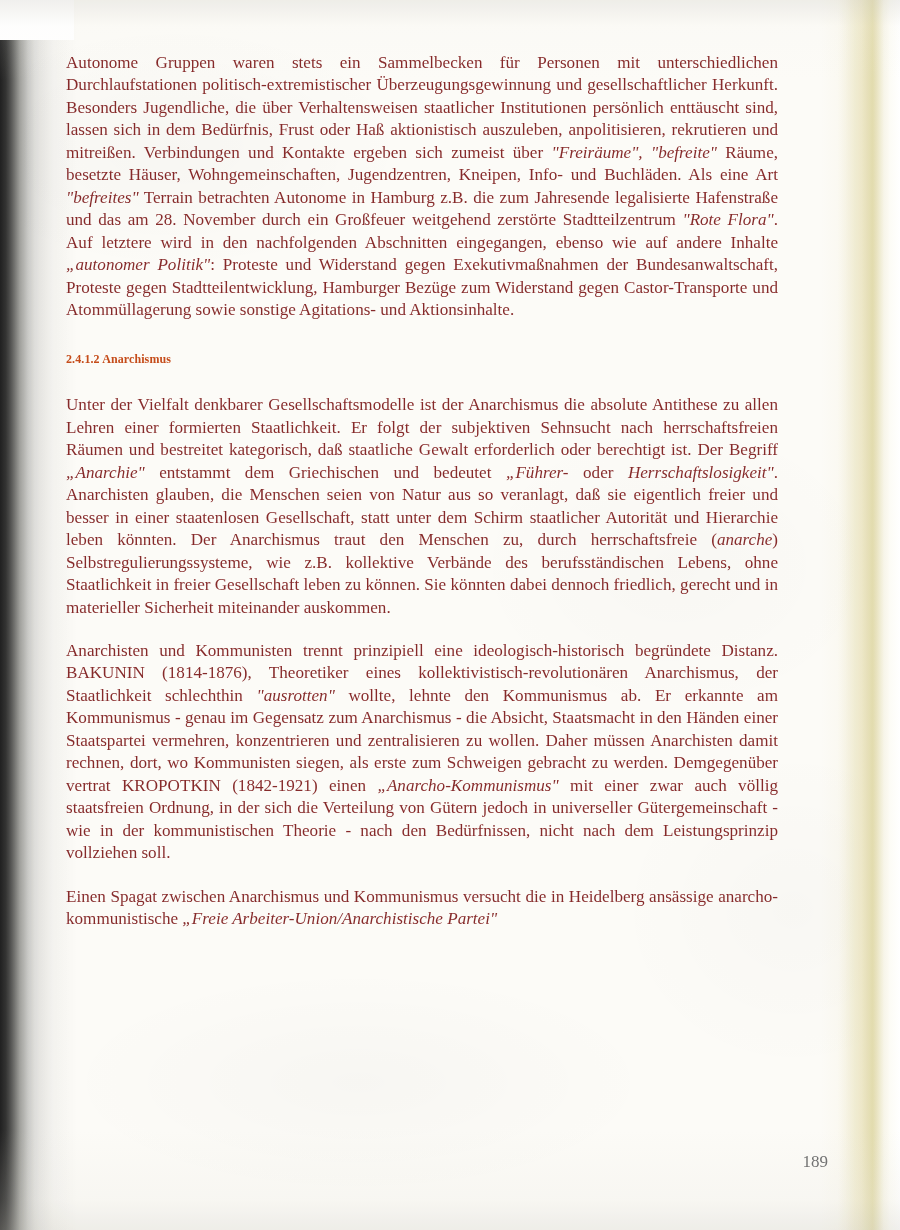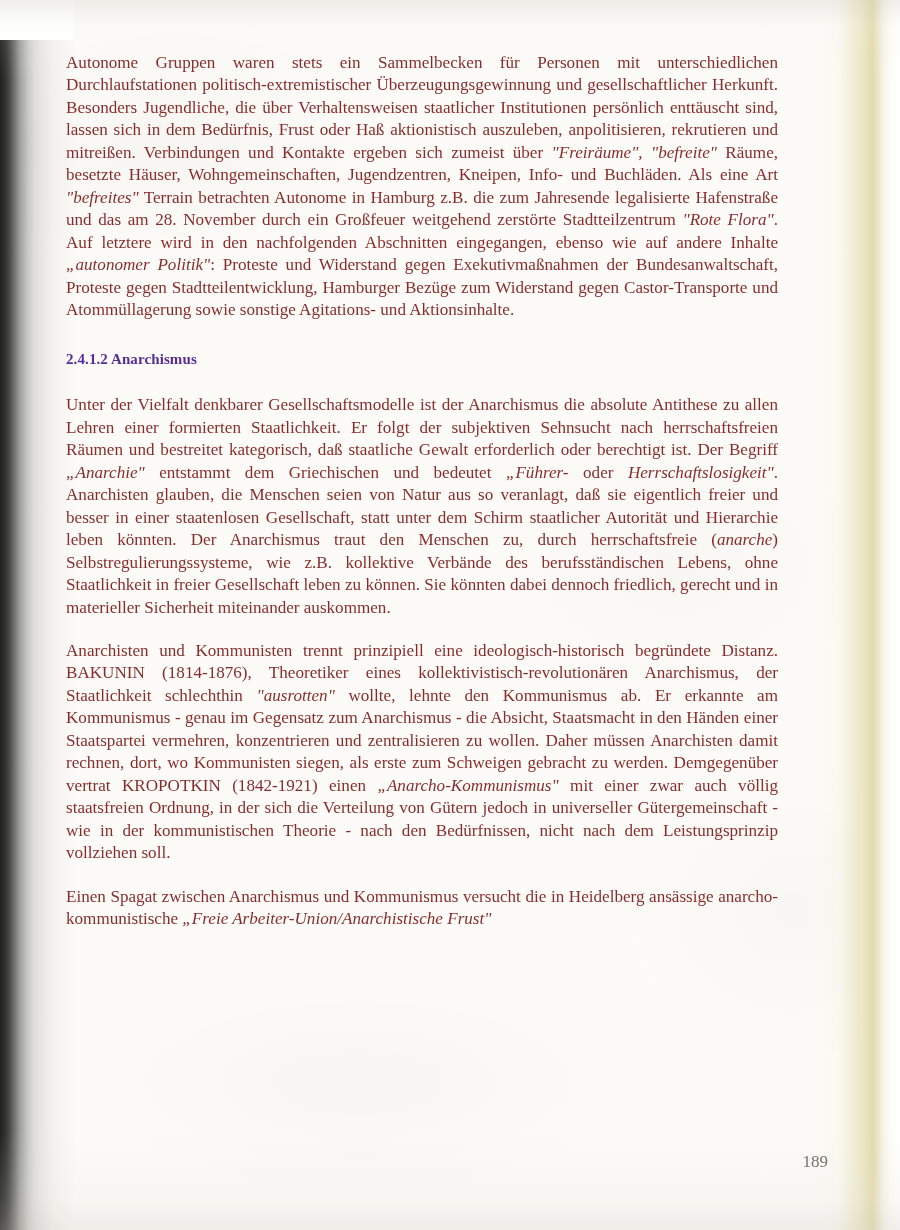--- a/index.html
+++ b/index.html
@@ -120,24 +120,24 @@
     text-align: justify;
     hyphens: manual;
   }
   .para-body { color: #7f1d1d; }
   .gap-before-heading { height: 28px; }
   .gap-after-heading  { height: 25px; }
   .para-gap { height: 21px; }
 
   h2.section-heading {
     margin: 0;
-    font-size: 15px;
+    font-size: 12px;
     line-height: 20px;
     font-weight: bold;
-    color: #4c1d95;
+    color: #c2410c;
     letter-spacing: 0.1px;
     text-align: left;
   }
 
   em, .it {
     font-style: italic;
   }
 
   
   .folio {
@@ -183,21 +183,21 @@
     <div class="gap-after-heading"></div>
 
     <p class="para-body"><span>Unter der Vielfalt denkbarer Gesellschaftsmodelle ist der Anarchismus die absolute Antithese zu allen Lehren einer formierten Staatlichkeit. Er folgt der subjektiven Sehnsucht nach herrschaftsfreien Räumen und bestreitet kategorisch, daß staatliche Gewalt erforderlich oder berechtigt ist. Der Begriff </span><em class="it">„Anarchie"</em><span> entstammt dem Griechischen und bedeutet </span><em class="it">„Führer-</em><span> oder </span><em class="it">Herrschaftslosigkeit"</em><span>. Anarchisten glauben, die Menschen seien von Natur aus so veranlagt, daß sie eigentlich freier und besser in einer staatenlosen Gesellschaft, statt unter dem Schirm staatlicher Autorität und Hierarchie leben könnten. Der Anarchismus traut den Menschen zu, durch herrschaftsfreie (</span><em class="it">anarche</em><span>) Selbstregulierungssysteme, wie z.B. kollektive Verbände des berufsständischen Lebens, ohne Staatlichkeit in freier Gesellschaft leben zu können. Sie könnten dabei dennoch friedlich, gerecht und in materieller Sicherheit miteinander auskommen.</span></p>
 
     <div class="para-gap"></div>
 
     <p class="para-body"><span>Anarchisten und Kommunisten trennt prinzipiell eine ideologisch-historisch begründete Distanz. BAKUNIN (1814-1876), Theoretiker eines kollektivistisch-revolutionären Anarchismus, der Staatlichkeit schlechthin </span><em class="it">"ausrotten"</em><span> wollte, lehnte den Kommunismus ab. Er erkannte am Kommunismus - genau im Gegensatz zum Anarchismus - die Absicht, Staatsmacht in den Händen einer Staatspartei vermehren, konzentrieren und zentralisieren zu wollen. Daher müssen Anarchisten damit rechnen, dort, wo Kommunisten siegen, als erste zum Schweigen gebracht zu werden. Demgegenüber vertrat KROPOTKIN (1842-1921) einen </span><em class="it">„Anarcho-Kommunismus"</em><span> mit einer zwar auch völlig staatsfreien Ordnung, in der sich die Verteilung von Gütern jedoch in universeller Gütergemeinschaft - wie in der kommunistischen Theorie - nach den Bedürfnissen, nicht nach dem Leistungsprinzip vollziehen soll.</span></p>
 
     <div class="para-gap"></div>
 
-    <p class="para-body"><span>Einen Spagat zwischen Anarchismus und Kommunismus versucht die in Heidelberg ansässige anarcho-kommunistische </span><em class="it">„Freie Arbeiter-Union/Anarchistische Frust"</em></p>
+    <p class="para-body"><span>Einen Spagat zwischen Anarchismus und Kommunismus versucht die in Heidelberg ansässige anarcho-kommunistische </span><em class="it">„Freie Arbeiter-Union/Anarchistische Partei"</em></p>
 
   </div>
 
   <div class="folio">189</div>
 
   <div class="scan-soften"></div>
 
 </div>
 
 </body></html>

